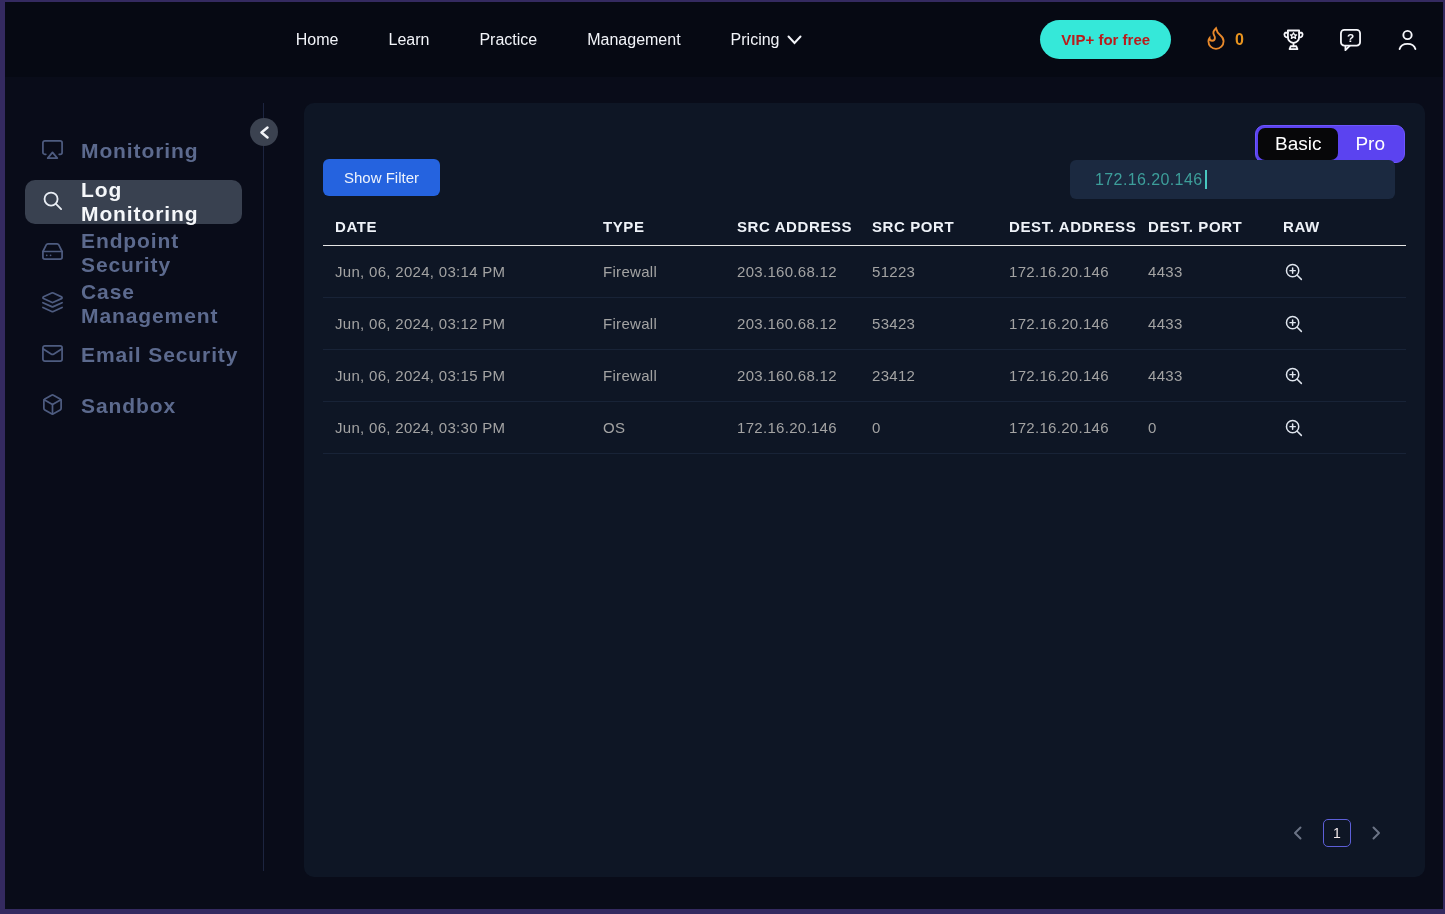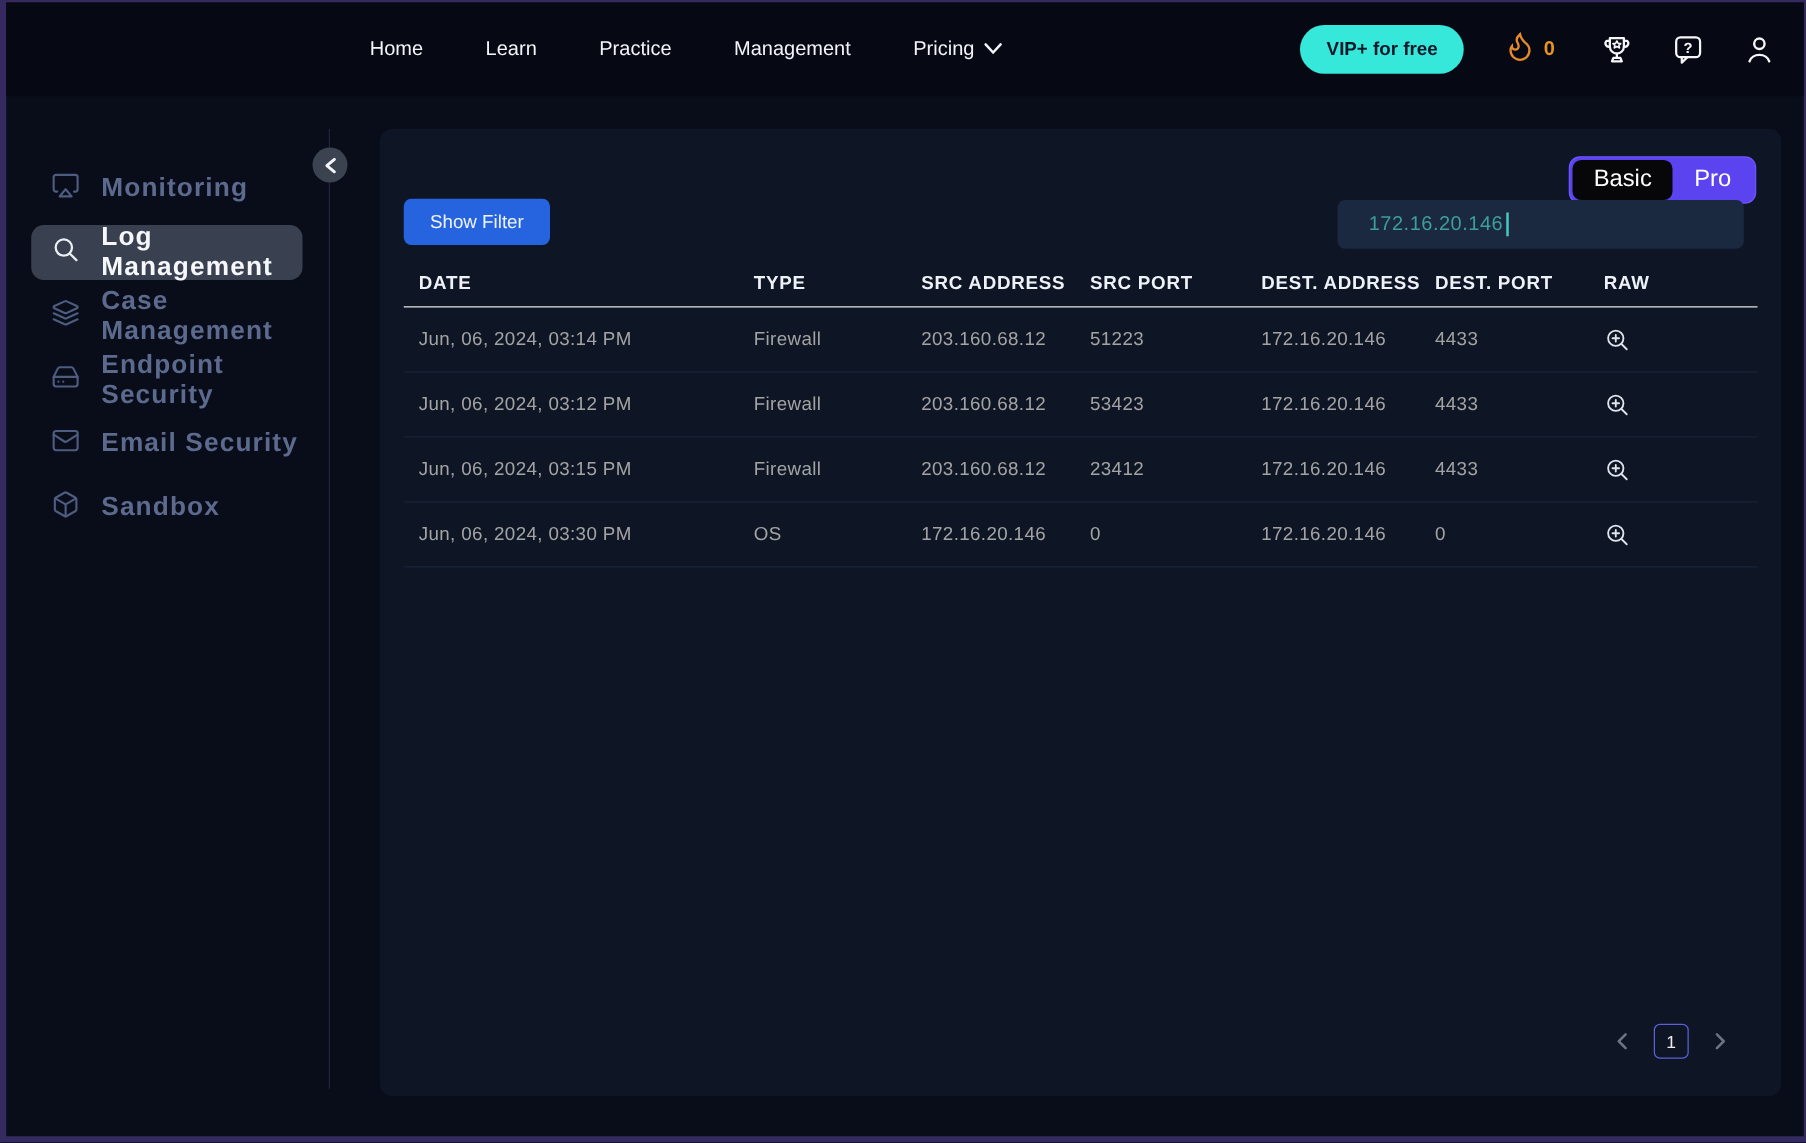--- a/index.html
+++ b/index.html
@@ -11,21 +11,21 @@
 
   
   .navbar { height:75px; flex:0 0 75px; background:#060913; display:flex; align-items:center;
             padding:0 22px 0 22px; }
   .logo { display:flex; align-items:center; gap:12px; cursor:pointer; }
   .logo svg { display:block; }
   .logo-text { color:#35e3d4; font-size:21px; font-weight:bold; letter-spacing:.2px; }
   .nav-links { flex:1; display:flex; justify-content:center; align-items:center; gap:50px; margin-left:30px; }
   .nav-link { color:#f2f4f9; font-size:16px; font-weight:500; cursor:pointer; display:flex; align-items:center; gap:7px; }
   .nav-right { display:flex; align-items:center; gap:30px; }
-  .vip-btn { background:#35e8d9; color:#0f172a; border:none; border-radius:21px;
+  .vip-btn { background:#35e8d9; color:#b91c1c; border:none; border-radius:21px;
              font-family:inherit; font-size:15px; font-weight:bold; padding:11px 21px; cursor:pointer; }
   .streak { display:flex; align-items:center; gap:6px; margin:0 6px 0 2px; }
   .streak-count { color:#e8941f; font-size:16px; font-weight:bold; }
   .icon-btn { background:none; border:none; padding:0; cursor:pointer; display:flex; align-items:center; color:#f5f6fa; }
 
   
   .content { flex:1; display:flex; min-height:0; }
 
   
   .sidebar { width:259px; flex:0 0 259px; position:relative; padding-top:52px; }
@@ -158,44 +158,44 @@
         <span class="side-label">Monitoring</span>
       </div>
 
       <div class="side-item selected">
         <span>
           <svg width="23" height="23" viewBox="0 0 24 24" fill="none" stroke="currentColor" stroke-width="1.9" stroke-linecap="round">
             <circle cx="10.5" cy="10.5" r="6.8"></circle>
               <line x1="15.6" y1="15.6" x2="21" y2="21"></line>
           </svg>
         </span>
-        <span class="side-label">Log Management</span>
-      </div>
-
-      <div class="side-item">
-        <span>
-          <svg width="23" height="23" viewBox="0 0 24 24" fill="none" stroke="currentColor" stroke-width="1.8" stroke-linecap="round" stroke-linejoin="round">
-            <path d="m12.83 2.18a2 2 0 0 0-1.66 0L2.6 6.08a1 1 0 0 0 0 1.83l8.58 3.91a2 2 0 0 0 1.66 0l8.58-3.9a1 1 0 0 0 0-1.83Z"></path>
-            <path d="m22 12.18-9.17 4.16a2 2 0 0 1-1.66 0L2 12.18"></path>
-            <path d="m22 17.18-9.17 4.16a2 2 0 0 1-1.66 0L2 17.18"></path>
-          </svg>
-        </span>
-        <span class="side-label">Case Management</span>
+        <span class="side-label">Log Monitoring</span>
       </div>
 
       <div class="side-item">
         <span>
           <svg width="23" height="23" viewBox="0 0 24 24" fill="none" stroke="currentColor" stroke-width="1.8" stroke-linecap="round" stroke-linejoin="round">
             <line x1="22" y1="12" x2="2" y2="12"></line>
             <path d="M5.45 5.11 2 12v6a2 2 0 0 0 2 2h16a2 2 0 0 0 2-2v-6l-3.45-6.89A2 2 0 0 0 16.76 4H7.24a2 2 0 0 0-1.79 1.11z"></path>
             <line x1="6" y1="16" x2="6.01" y2="16"></line>
               <line x1="10" y1="16" x2="10.01" y2="16"></line>
           </svg>
         </span>
         <span class="side-label">Endpoint Security</span>
+      </div>
+
+      <div class="side-item">
+        <span>
+          <svg width="23" height="23" viewBox="0 0 24 24" fill="none" stroke="currentColor" stroke-width="1.8" stroke-linecap="round" stroke-linejoin="round">
+            <path d="m12.83 2.18a2 2 0 0 0-1.66 0L2.6 6.08a1 1 0 0 0 0 1.83l8.58 3.91a2 2 0 0 0 1.66 0l8.58-3.9a1 1 0 0 0 0-1.83Z"></path>
+            <path d="m22 12.18-9.17 4.16a2 2 0 0 1-1.66 0L2 12.18"></path>
+            <path d="m22 17.18-9.17 4.16a2 2 0 0 1-1.66 0L2 17.18"></path>
+          </svg>
+        </span>
+        <span class="side-label">Case Management</span>
       </div>
 
       <div class="side-item">
         <span>
           <svg width="23" height="23" viewBox="0 0 24 24" fill="none" stroke="currentColor" stroke-width="1.8" stroke-linecap="round" stroke-linejoin="round">
             <rect x="2" y="4" width="20" height="16" rx="2"></rect>
             <path d="m22 7-8.97 5.7a1.94 1.94 0 0 1-2.06 0L2 7"></path>
           </svg>
         </span>
         <span class="side-label">Email Security</span>

